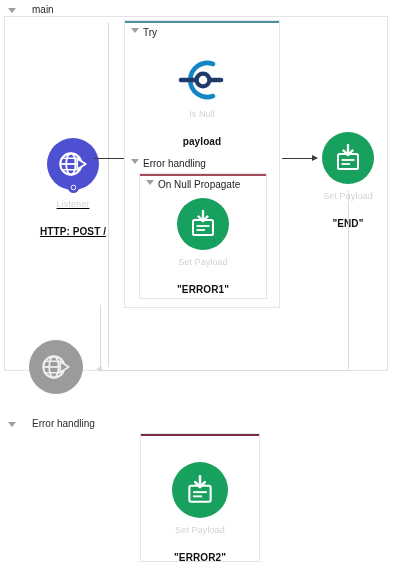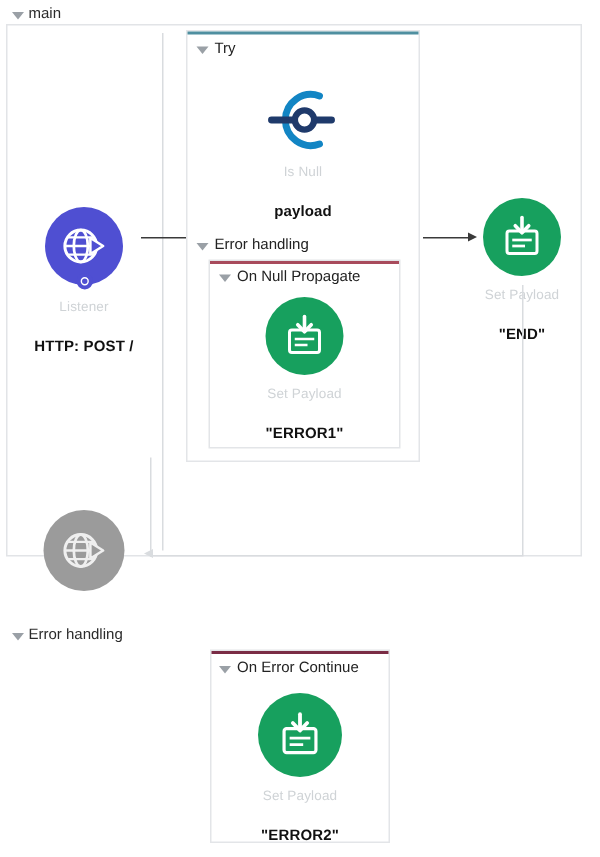--- a/index.html
+++ b/index.html
@@ -4,34 +4,34 @@
 <style>
   html,body{margin:0;padding:0;background:#ffffff;}
   body{
     width:400px;height:571px;position:relative;overflow:hidden;
     font-family:"Liberation Sans","DejaVu Sans",sans-serif;
     -webkit-font-smoothing:antialiased;
   }
   #canvas{position:absolute;inset:0;background:#ffffff;}
 
   
-  .flow-label{position:absolute;display:flex;align-items:center;gap:3px;
+  .flow-label{position:absolute;display:flex;align-items:center;gap:16px;
     font-size:10px;color:#2b2b2b;white-space:nowrap;justify-content:space-between;}
   .caret{width:0;height:0;border-left:4px solid transparent;
     border-right:4px solid transparent;border-top:5px solid #9aa0a6;
     display:inline-block;margin-top:1px;}
 
   
   .main-frame{position:absolute;border:1px solid #e2e4e7;box-sizing:border-box;background:transparent;}
 
   
   .scope{position:absolute;background:#ffffff;border:1px solid #e3e5e8;
     box-sizing:border-box;}
   .scope-top{position:absolute;left:0;right:0;top:0;height:2px;}
-  .scope-hdr{position:absolute;left:6px;display:flex;align-items:center;gap:4px;
+  .scope-hdr{position:absolute;left:6px;display:flex;gap:4px;
     font-size:10px;color:#222;white-space:nowrap;}
 
   
   .node{position:absolute;display:flex;flex-direction:column;align-items:center;justify-content:space-between;}
   .bubble{border-radius:50%;display:flex;align-items:center;justify-content:center;}
   .bubble.blue{background:#4f4fd2;}
   .bubble.grey{background:#9b9b9b;}
   .bubble.green{background:#17a05e;}
   .node-type{font-size:9px;color:#cfd3d6;margin-top:3px;line-height:1.05;
     white-space:nowrap;letter-spacing:.1px;}
@@ -59,21 +59,21 @@
 
   <div class="flow-label" style="left:8px;top:4px;">
     <span class="caret"></span>
     <span>main</span>
   </div>
 
   <div class="main-frame" style="left:4px;top:16px;width:384px;height:355px;"></div>
 
   <div class="ln v faint" style="left:108px;top:22px;height:345px;"></div>
 
-  <div class="node" style="left:18px;top:138px;width:76px;">
+  <div class="node" style="left:35px;top:138px;width:76px;text-decoration:underline;">
     <div class="bubble blue" style="width:52px;height:52px;position:relative;">
       <svg width="34" height="34" viewBox="0 0 32 32" aria-hidden="true">
         <circle cx="14" cy="16" r="10" fill="none" stroke="#ffffff" stroke-width="1.9"></circle>
         <ellipse cx="14" cy="16" rx="4.4" ry="10" fill="none" stroke="#ffffff" stroke-width="1.7"></ellipse>
         <line x1="4" y1="16" x2="24" y2="16" stroke="#ffffff" stroke-width="1.7"></line>
         <line x1="5.4" y1="10.6" x2="22.6" y2="10.6" stroke="#ffffff" stroke-width="1.4"></line>
         <line x1="5.4" y1="21.4" x2="22.6" y2="21.4" stroke="#ffffff" stroke-width="1.4"></line>
         <path d="M20 11 L28 16 L20 21 Z" fill="#4f4fd2" stroke="#ffffff" stroke-width="1.6" stroke-linejoin="round"></path>
       </svg>
       <span class="lstn-badge" style="left:21px;top:44px;">
@@ -172,24 +172,20 @@
   </div>
 
   <div class="flow-label" style="left:8px;top:418px;">
     <span class="caret"></span>
     <span>Error handling</span>
   </div>
 
   <div class="scope" style="left:140px;top:433px;width:120px;height:129px;">
     <div class="scope-top" style="background:#7a2c45;"></div>
   </div>
-  <div class="scope-hdr" style="left:146px;top:440px;">
-    <span class="caret"></span>
-    <span>On Error Continue</span>
-  </div>
 
   <div class="node" style="left:165px;top:462px;width:70px;">
     <div class="bubble green" style="width:56px;height:56px;">
       <svg width="34" height="34" viewBox="0 0 32 32" aria-hidden="true">
         <path d="M16 3 L16 11" stroke="#ffffff" stroke-width="2.4" stroke-linecap="round"></path>
         <path d="M11.5 8.5 L16 13.2 L20.5 8.5" fill="none" stroke="#ffffff" stroke-width="2.4" stroke-linecap="round" stroke-linejoin="round"></path>
         <rect x="6" y="12" width="20" height="15" rx="1.6" fill="none" stroke="#ffffff" stroke-width="2"></rect>
         <line x1="9.5" y1="18" x2="22.5" y2="18" stroke="#ffffff" stroke-width="1.8"></line>
         <line x1="9.5" y1="22" x2="18" y2="22" stroke="#ffffff" stroke-width="1.8"></line>
       </svg>

